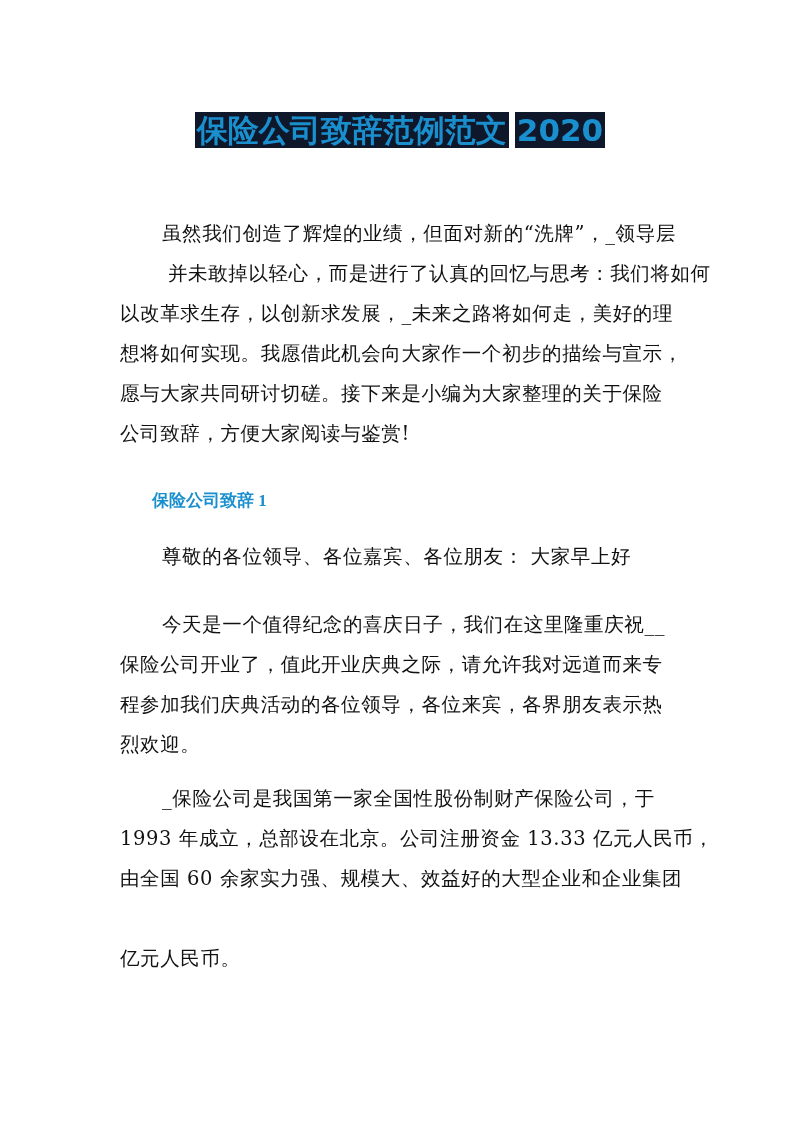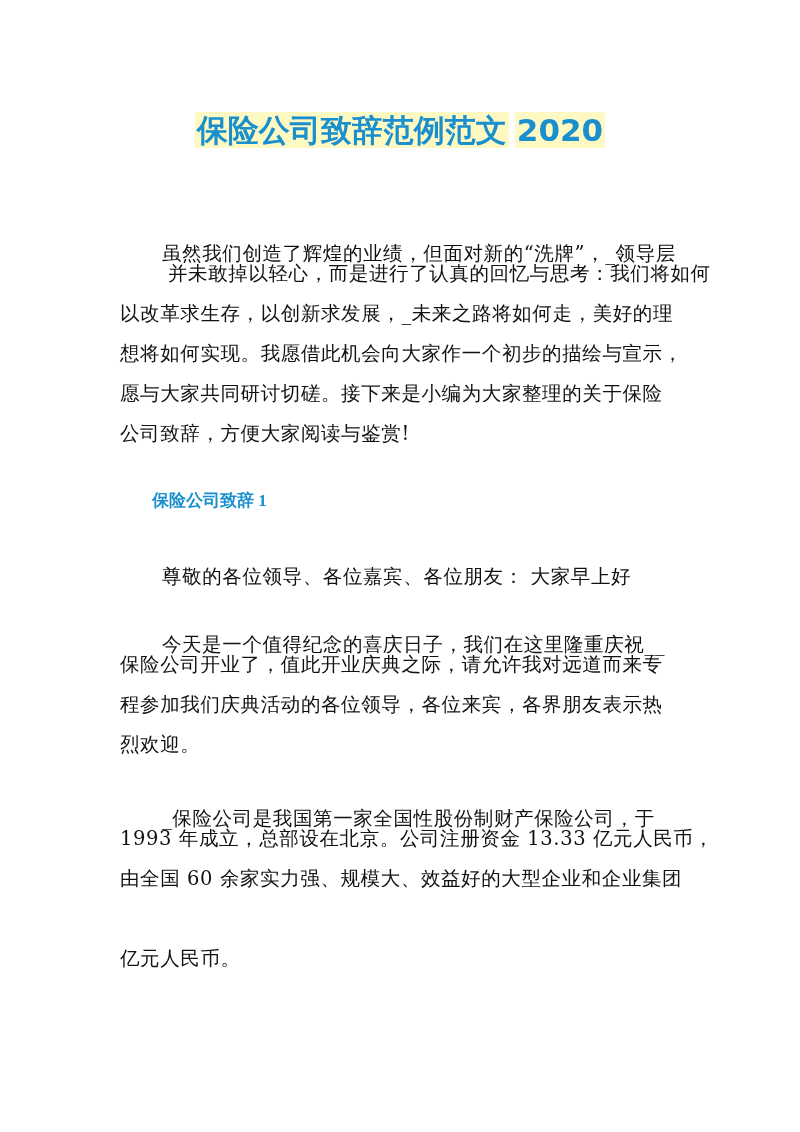--- a/index.html
+++ b/index.html
@@ -28,37 +28,37 @@
       width: 800px;
       text-align: center;
       font-family: "DejaVu Sans", "Liberation Sans", sans-serif;
       font-weight: bold;
       font-size: 31px;
       line-height: 44px;
       color: #1a8fce;
       white-space: nowrap;
     }
     .title .hl {
-      background: #fef9c3;
+      background: #0f172a;
       padding: 0 2px;
     }
     .title .gap {
       display: inline-block;
       width: 6px;
     }
     .line {
       position: absolute;
       left: 120px;
       font-size: 19.5px;
       line-height: 26px;
       white-space: nowrap;
       letter-spacing: 0.6px;
       color: #111111;
     }
-    .indent { left: 162px; margin-top: 20px; }
+    .indent { left: 162px; }
     .heading {
       position: absolute;
       left: 152px;
       top: 489px;
       font-family: Liberation Serif, serif;
       font-weight: bold;
       font-size: 17px;
       line-height: 24px;
       color: #1a8fce;
       white-space: nowrap;

